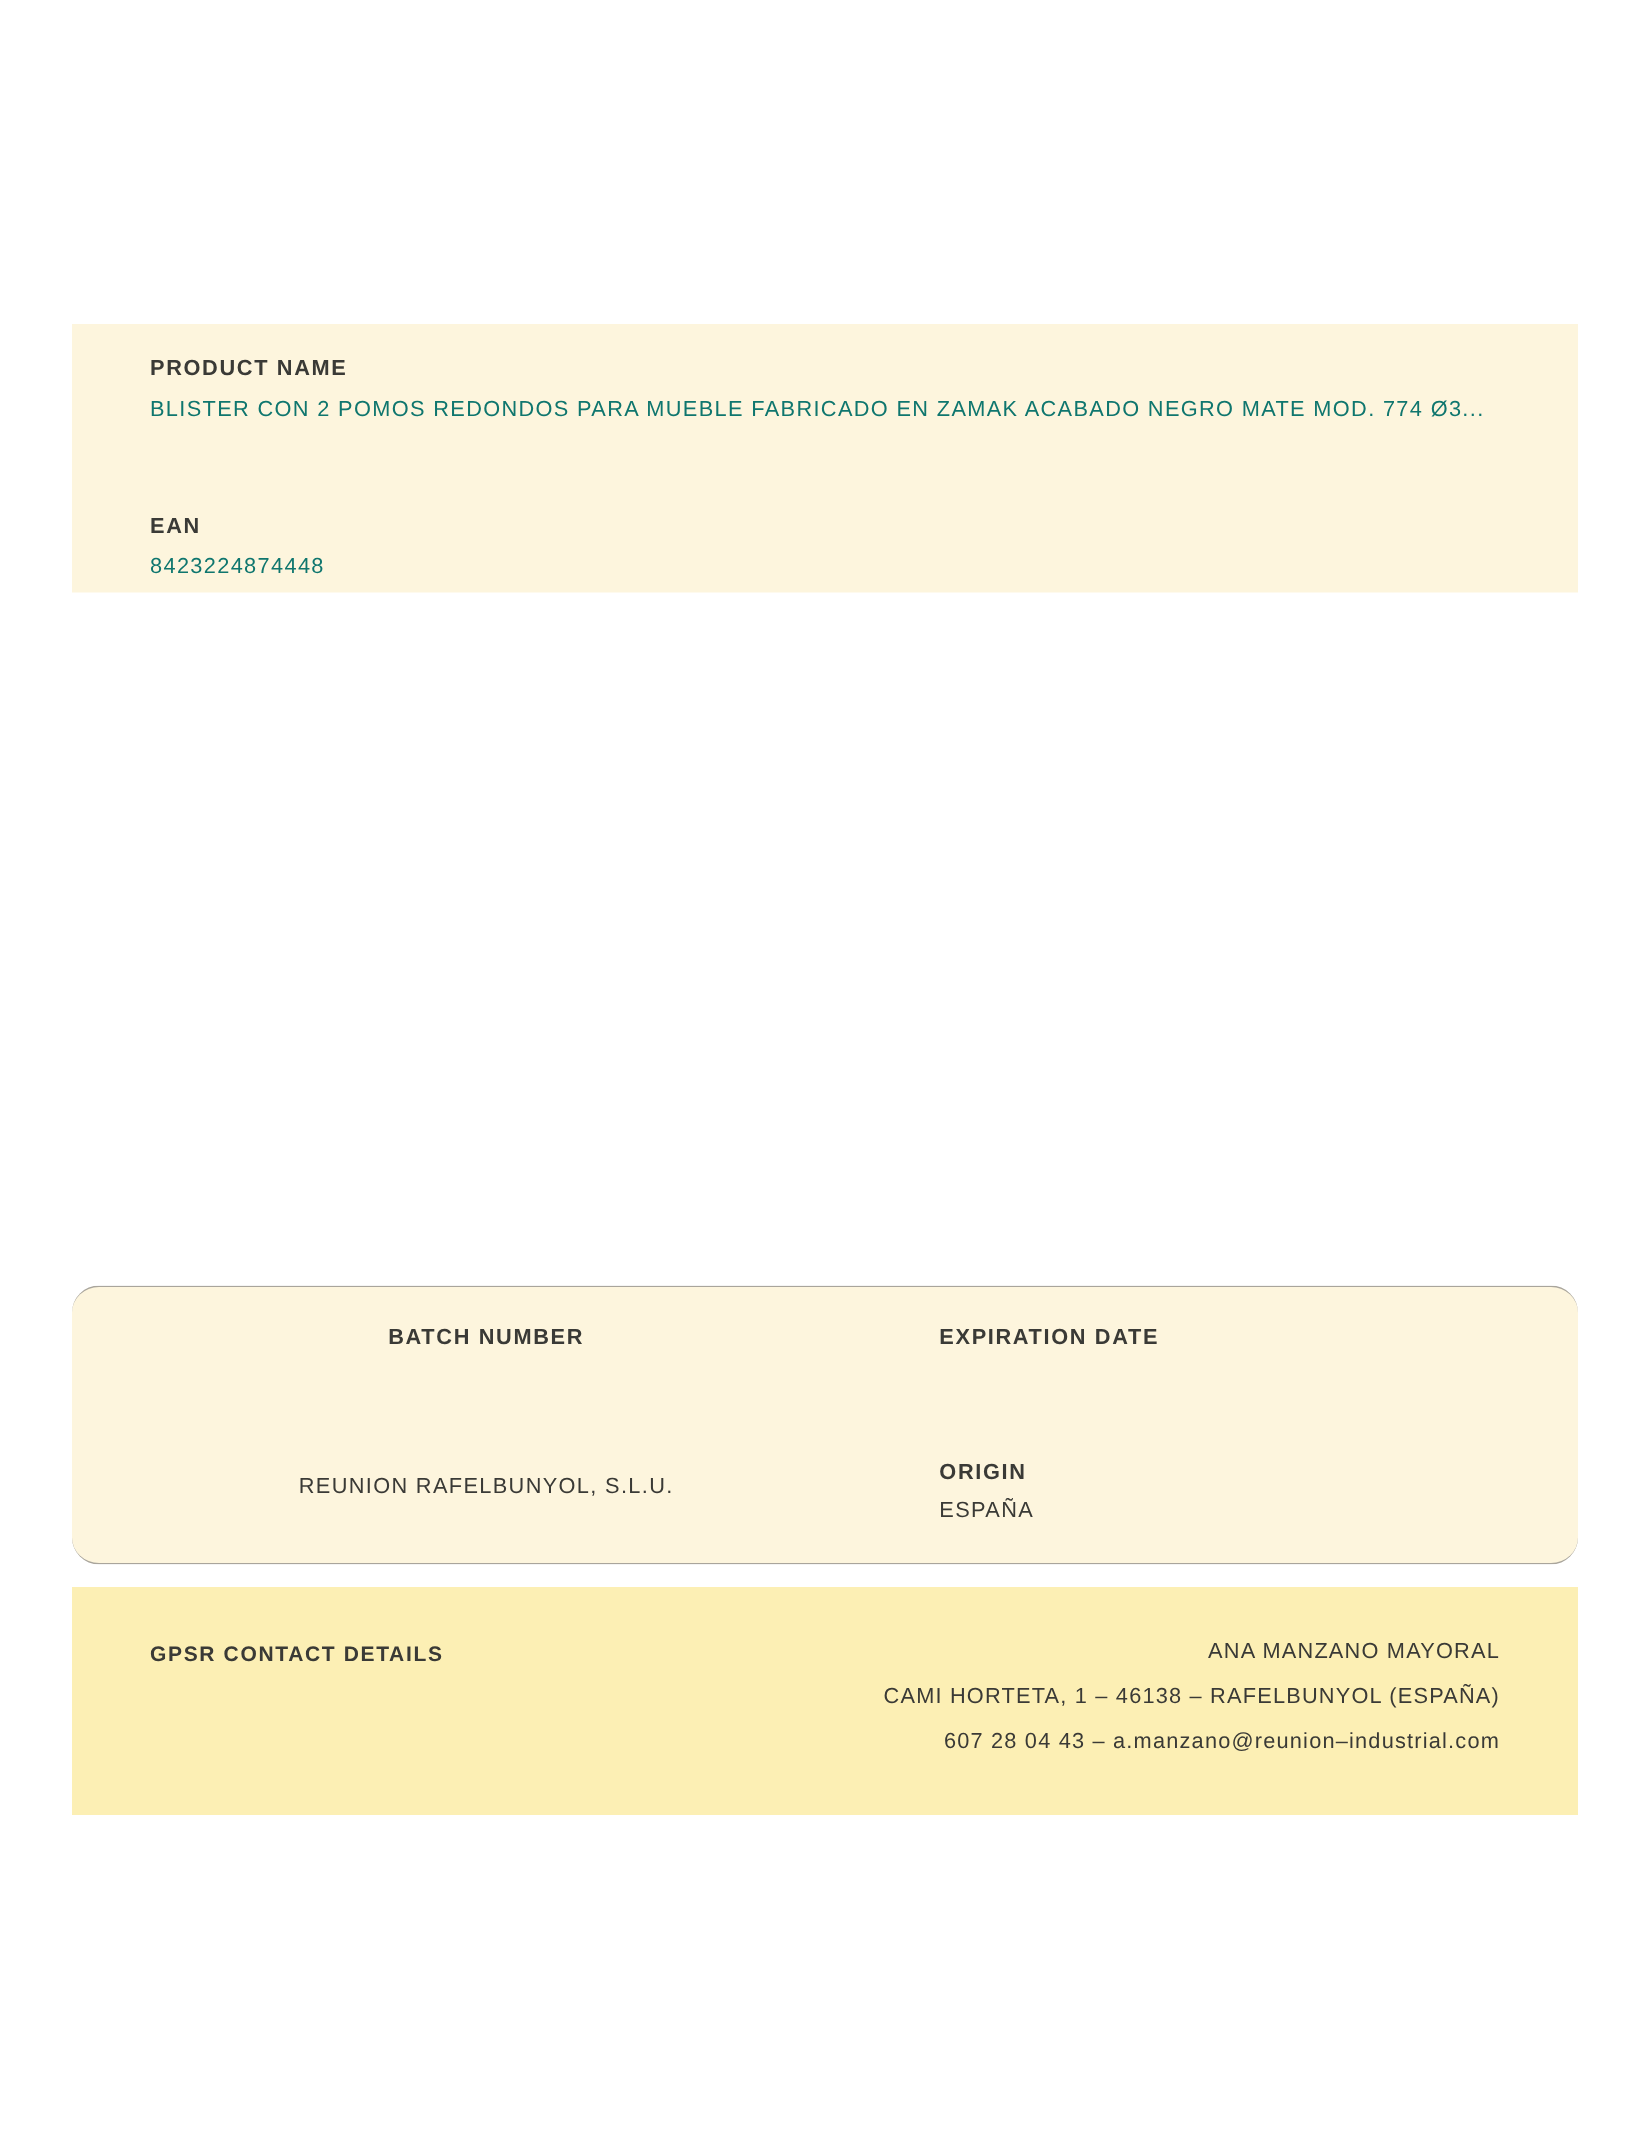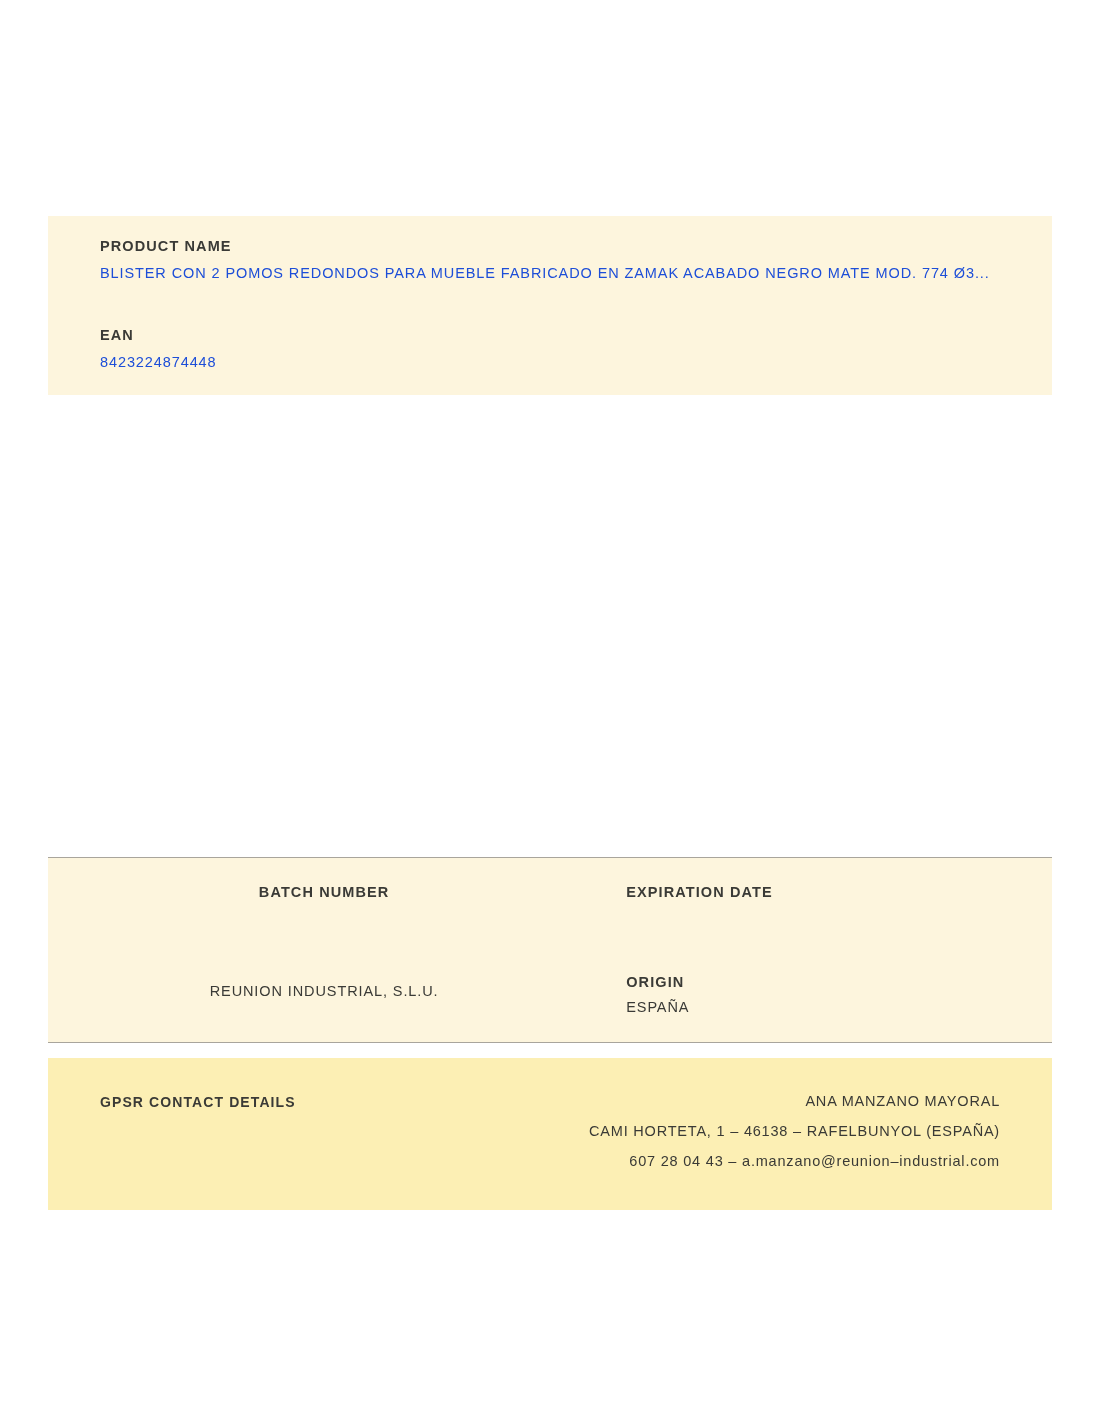--- a/index.html
+++ b/index.html
@@ -41,30 +41,30 @@
     font-weight: bold;
     letter-spacing: 1.1px;
     color: #3a3a36;
     margin: 0 0 10px 0;
     text-transform: uppercase;
   }
 
   .field-value {
     font-size: 14.5px;
     letter-spacing: 0.9px;
-    color: #1d4ed8;
+    color: #0f766e;
     margin: 0;
     line-height: 1.3;
     white-space: nowrap;
     overflow: hidden;
     text-overflow: ellipsis;
   }
 
   .field-group + .field-group {
-    margin-top: 44px;
+    margin-top: 60px;
   }
 
   
   .blank-area {
     position: absolute;
     left: 48px;
     top: 395px;
     width: 1004px;
     height: 462px;
     background: #ffffff;
@@ -74,20 +74,21 @@
   .meta-block {
     position: absolute;
     left: 48px;
     top: 857px;
     width: 1004px;
     background: #fdf5dd;
     border-top: 1px solid #a9a59c;
     border-bottom: 1px solid #a9a59c;
     box-sizing: border-box;
     padding: 26px 0 26px 0;
+    border-radius: 18px;
   }
 
   .meta-row {
     display: flex;
     width: 100%;
   }
   .meta-row + .meta-row {
     margin-top: 48px;
   }
 
@@ -188,21 +189,21 @@
         <p class="meta-label">BATCH NUMBER</p>
         <p class="meta-value"></p>
       </div>
       <div class="meta-cell right">
         <p class="meta-label">EXPIRATION DATE</p>
         <p class="meta-value"></p>
       </div>
     </div>
     <div class="meta-row">
       <div class="meta-cell left">
-        <p class="meta-value">REUNION INDUSTRIAL, S.L.U.</p>
+        <p class="meta-value">REUNION RAFELBUNYOL, S.L.U.</p>
       </div>
       <div class="meta-cell right">
         <p class="meta-label">ORIGIN</p>
         <p class="meta-value">ESPAÑA</p>
       </div>
     </div>
   </div>
 
   <div class="gpsr-block">
     <p class="gpsr-label">GPSR CONTACT DETAILS</p>

